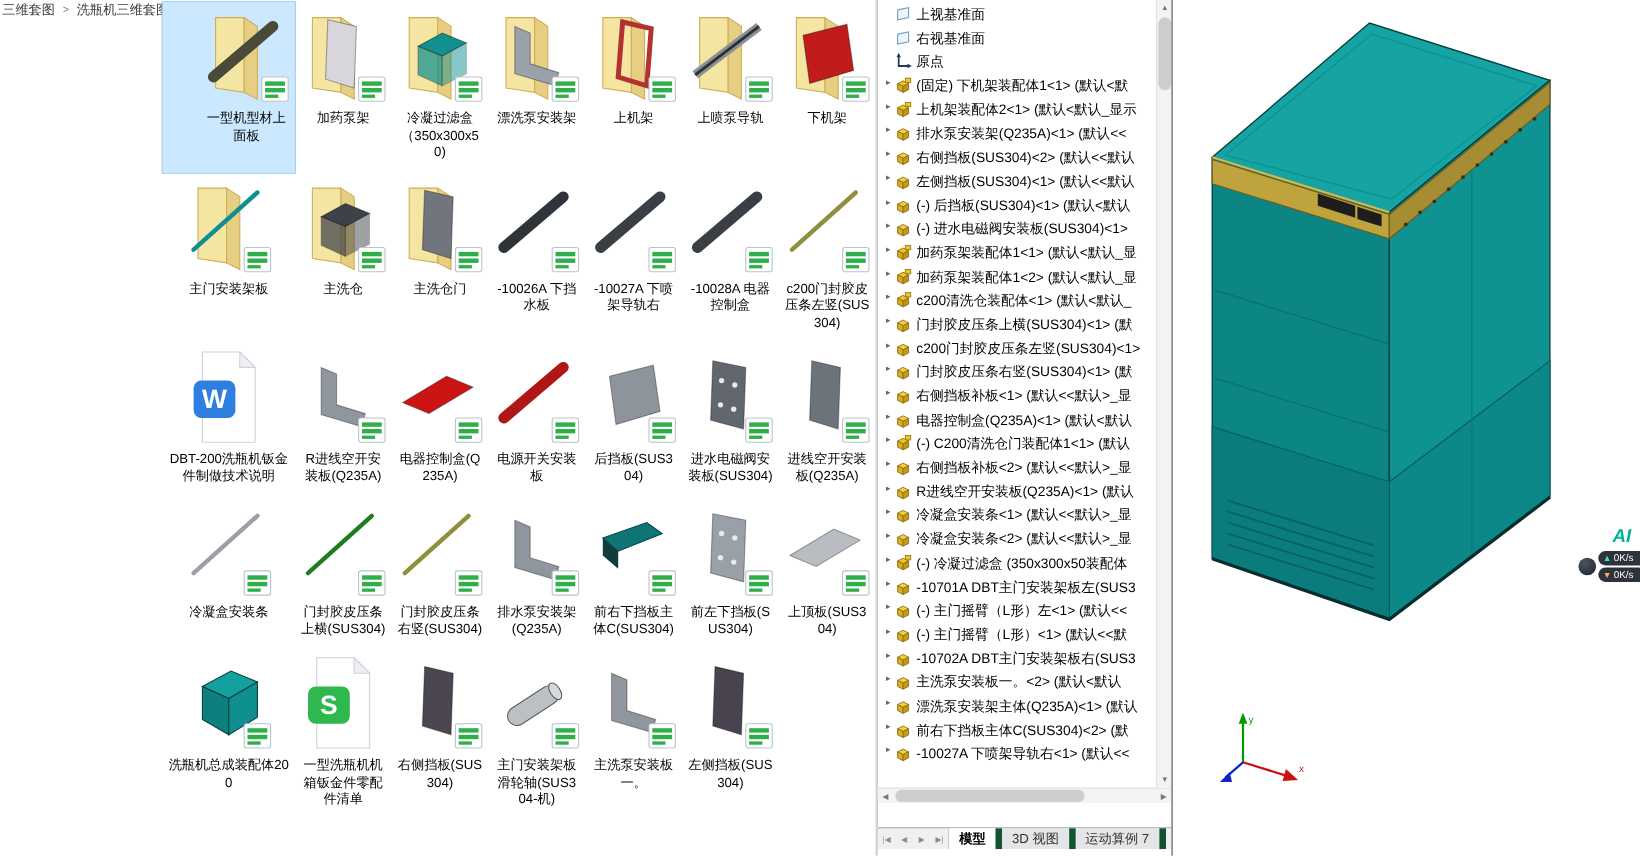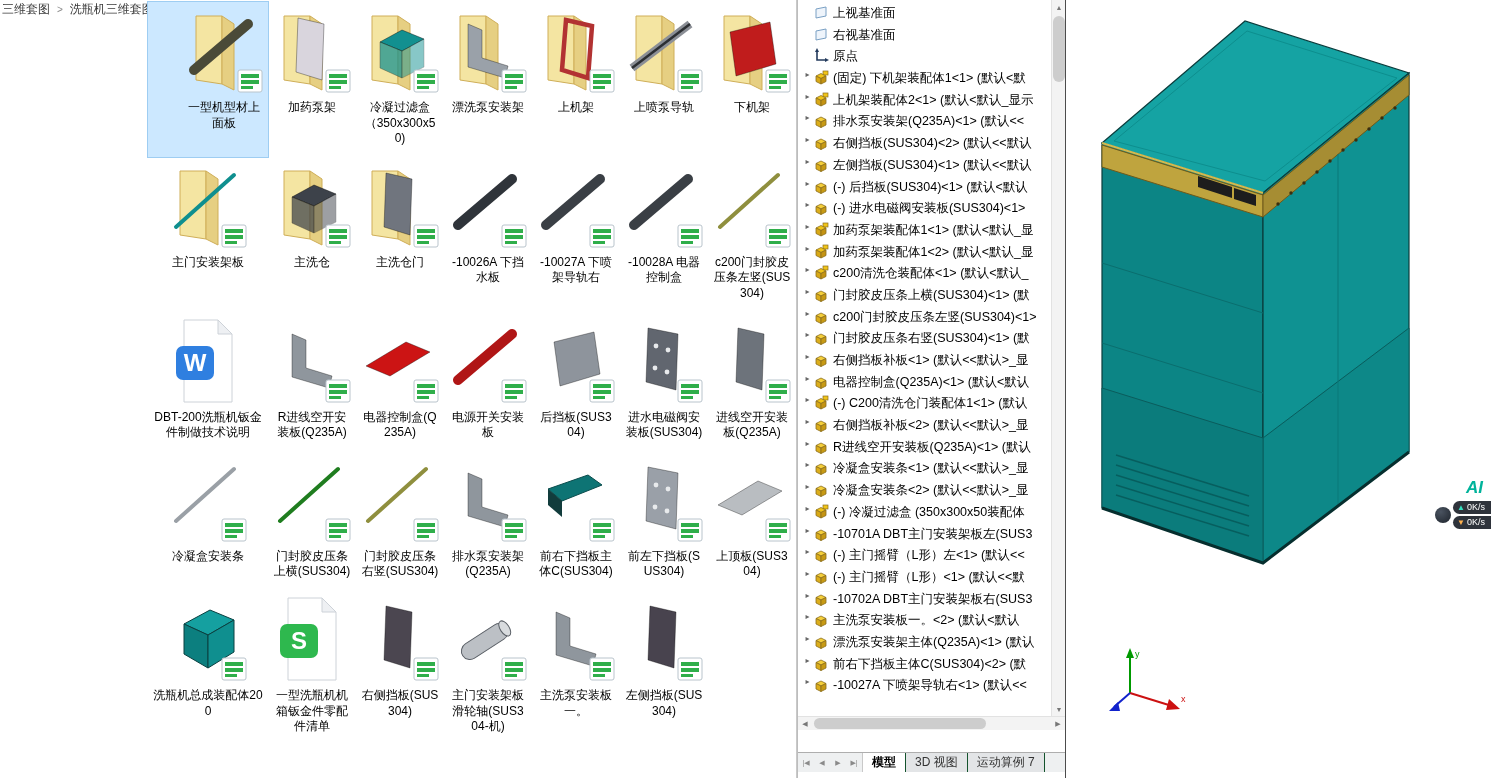--- a/index.html
+++ b/index.html
@@ -32,21 +32,21 @@
   .vthumb { position:absolute; top:16px; left:1px; width:12px; height:66px; background:#cdcdcd; border-radius:6px; }
 
   .hscroll { height:14px; display:flex; align-items:stretch; background:#f3f3f3; border-top:1px solid #e2e2e2; }
   .hscroll .btn { width:14px; font-size:7px; color:#777; display:flex; align-items:center; justify-content:center; }
   .htrack { flex:1; position:relative; }
   .hthumb { position:absolute; left:2px; top:1px; height:11px; width:72%; background:#cdcdcd; border-radius:6px; }
 
   .tab-strip { height:20px; display:flex; align-items:stretch; background:#eef0f1; border-top:1px solid #aeaeae; margin-top:22px; }
   .tabnav { display:flex; align-items:stretch; border-right:1px solid #c9c9c9; }
   .tabnav .nbtn { width:16px; display:flex; align-items:center; justify-content:center; font-size:7px; color:#8a8a8a; }
-  .tab { padding:0 9px; display:flex; align-items:center; font-size:12px; color:#333; background:#e3e5e7; border-right:1px solid #14532d; }
+  .tab { padding:0 9px; display:flex; align-items:center; font-size:12px; color:#333; background:#e3e5e7; border-right:6px solid #14532d; }
   .tab.active { background:#fff; color:#000; font-weight:bold; }
   .tree-bottom-pad { height:6px; background:#fff; }
 
   
   .viewport { flex:1; position:relative; background:#fff; border-left:1px solid #4c4c4c; overflow:hidden; }
   .machine-svg { position:absolute; left:0; top:0; }
   .triad-svg { position:absolute; left:36px; top:645px; }
 
   .speed-widget { position:absolute; right:0; top:478px; display:flex; flex-direction:column; align-items:flex-end; }
   .ai-label { font-size:17px; font-weight:bold; font-style:italic; color:#00b39b; margin-right:8px; text-shadow:0 0 2px #fff,0 0 2px #fff; }

